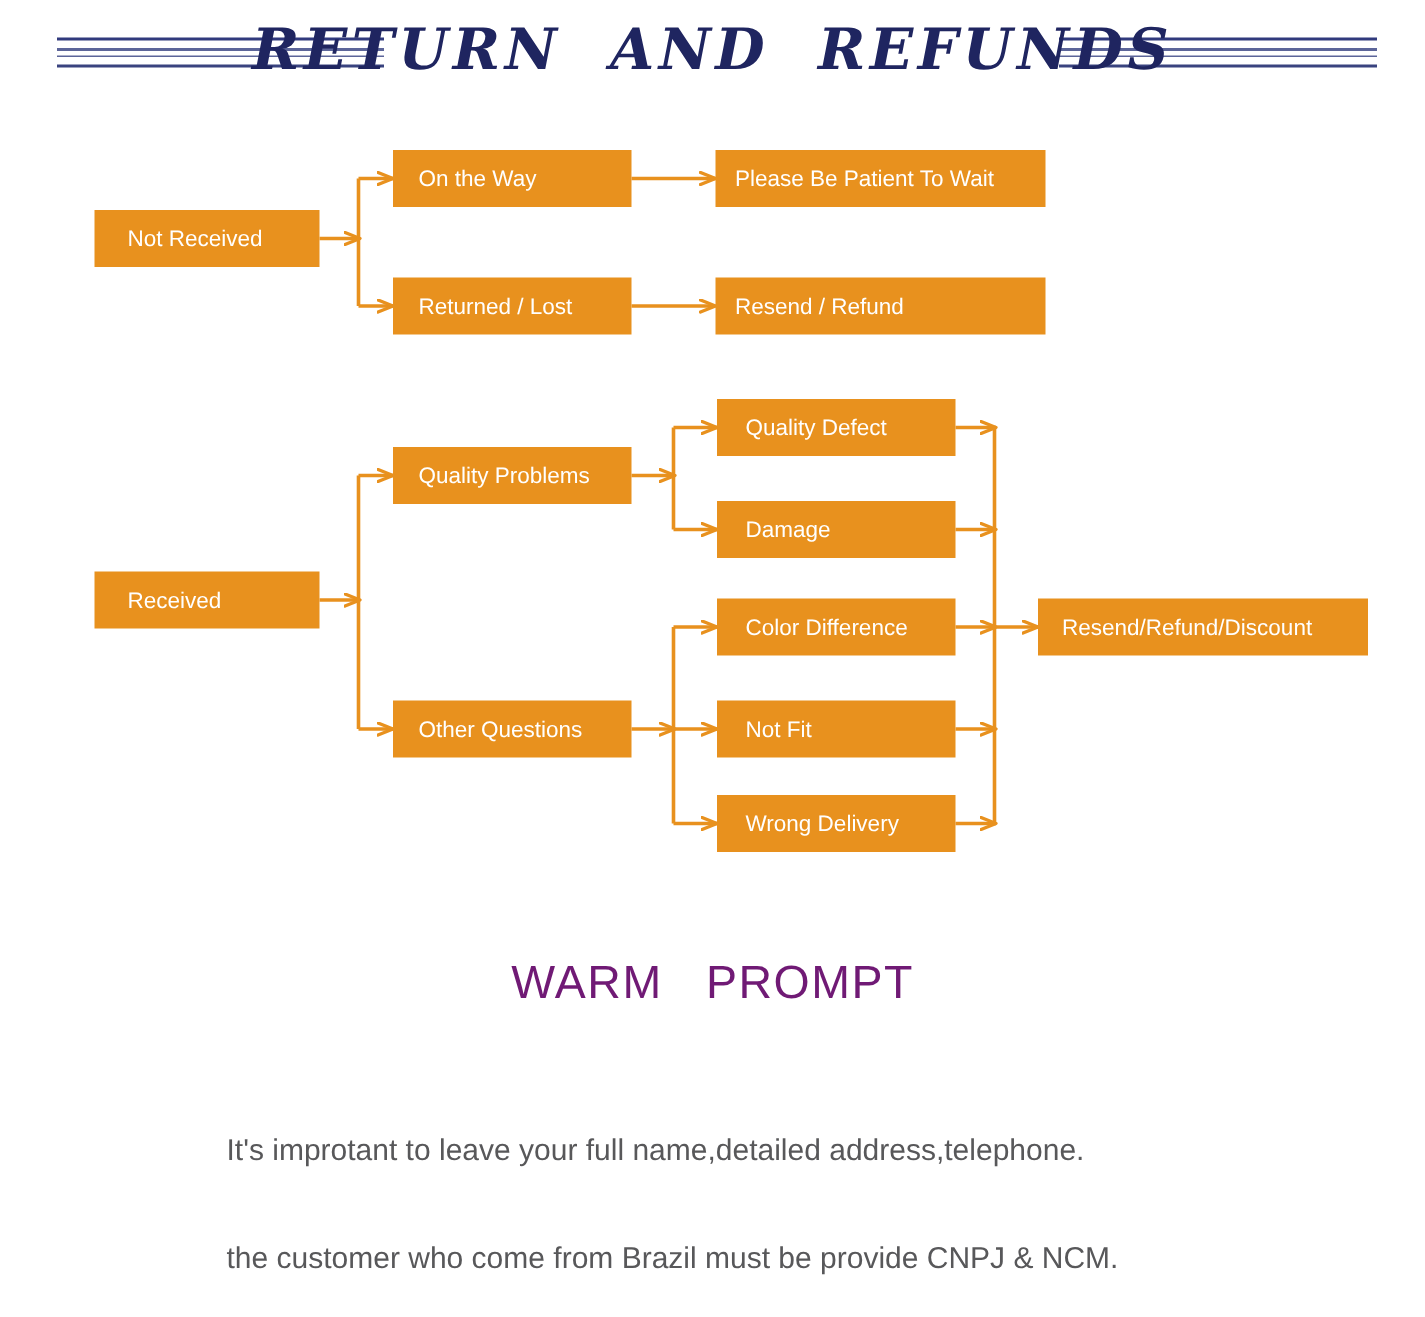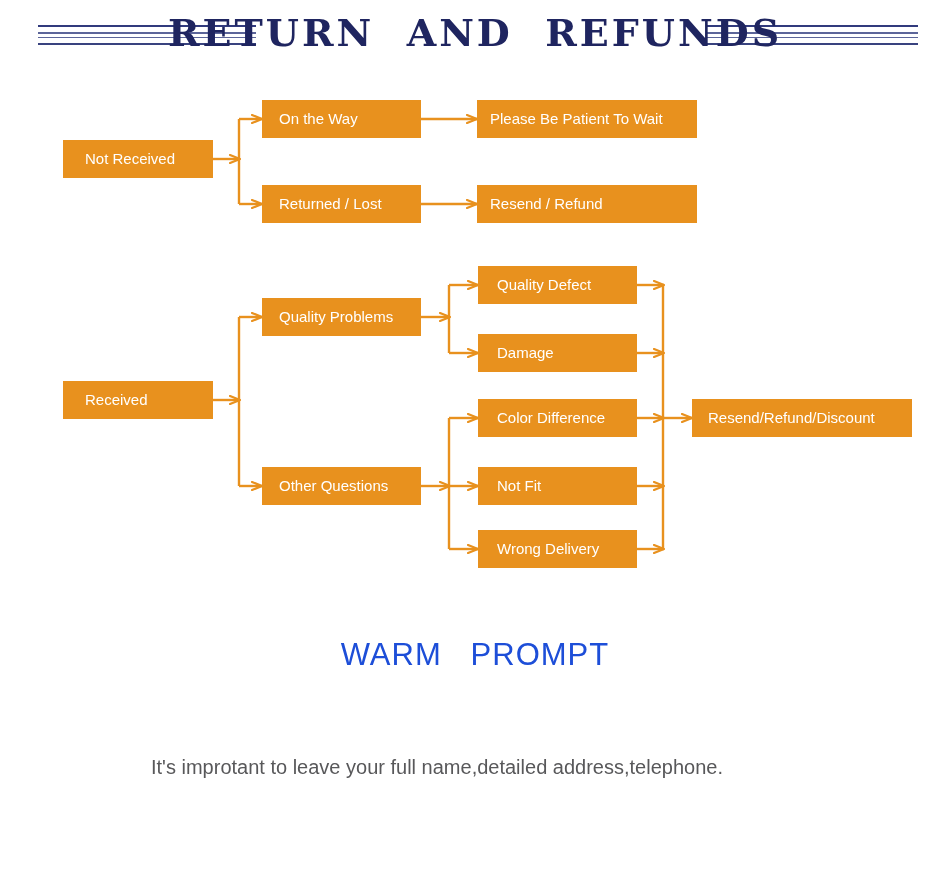--- a/index.html
+++ b/index.html
@@ -15,20 +15,21 @@
     overflow: hidden;
   }
 
   
   .header {
     position: absolute;
     left: 0;
     top: 0;
     width: 950px;
     height: 72px;
+    font-style: italic;
   }
   .header-rule {
     position: absolute;
     top: 23px;
     height: 24px;
   }
   .header-rule.left  { left: 38px;  width: 218px; }
   .header-rule.right { left: 706px; width: 212px; }
   .header-rule .ln {
     position: absolute;
@@ -76,21 +77,21 @@
   .warm-title {
     position: absolute;
     left: 0;
     top: 637px;
     width: 950px;
     text-align: center;
     font-family: "Liberation Sans", sans-serif;
     font-size: 31px;
     font-weight: 400;
     letter-spacing: 1px;
-    color: #1d4ed8;
+    color: #701a75;
     white-space: pre;
   }
 
   .warm-body {
     position: absolute;
     left: 105px;
     top: 707px;
     width: 800px;
     font-family: "Liberation Sans", sans-serif;
     font-size: 20px;
@@ -241,15 +242,16 @@
     <text class="node-label" x="708" y="343">Resend/Refund/Discount</text>
   </g>
 
 </svg>
 </div>
 
 <div class="warm-title">WARM   PROMPT</div>
 
 <div class="warm-body">
   <span class="line">It's improtant to leave your full name,detailed address,telephone.</span>
+  <span class="line">the customer who come from Brazil must be provide CNPJ &amp; NCM.</span>
   
   
 </div>
 
 </body></html>

